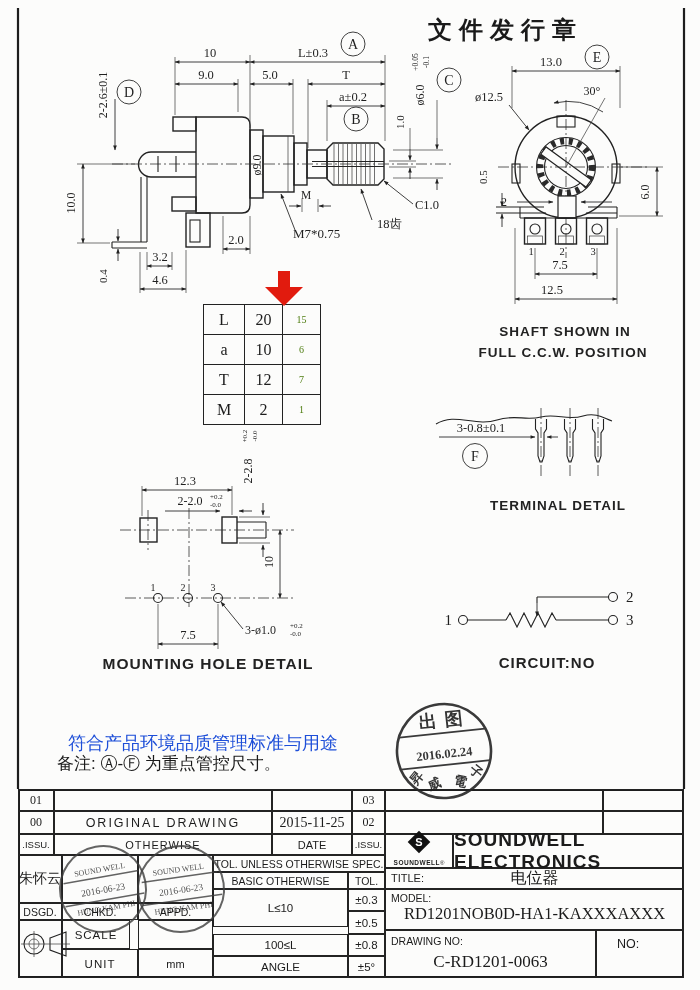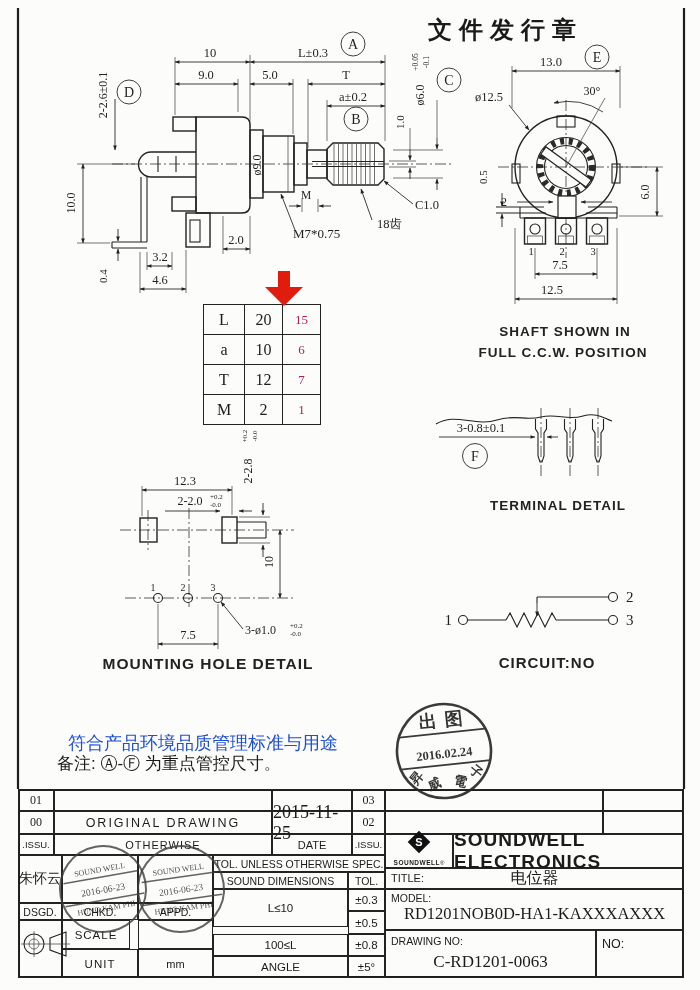--- a/index.html
+++ b/index.html
@@ -10,28 +10,28 @@
   .o{stroke:#222;stroke-width:1.4;fill:none;}
   .o2{stroke:#222;stroke-width:1.1;fill:none;}
   .d{stroke:#2b2b2b;stroke-width:.9;fill:none;}
   .e{stroke:#3a3a3a;stroke-width:.7;fill:none;}
   .cl{stroke:#333;stroke-width:.8;fill:none;stroke-dasharray:11 3 2 3;}
   .hatch{stroke:#333;stroke-width:.7;}
   .cap{font-family:"Liberation Sans",sans-serif;font-weight:700;letter-spacing:1px;fill:#222;}
   .dim{font-size:12.5px;}
   .cell{position:absolute;box-sizing:border-box;border:1px solid #232323;display:flex;
         align-items:center;justify-content:center;background:transparent;color:#1b1b1b;}
-  .lab{justify-content:flex-start;padding-left:5px;}
+  .lab{justify-content:flex-start;padding-left:20px;}
   .serif{font-family:"Liberation Serif",serif;}
   .tbl-outer{position:absolute;left:18px;top:789px;width:666px;height:189px;border:2px solid #1d1d1d;box-sizing:border-box;}
   table.param{position:absolute;left:203px;top:304px;border-collapse:collapse;}
   table.param td{border:1.4px solid #222;text-align:center;font-family:"Liberation Serif",serif;
                  width:35px;height:27px;font-size:16px;}
   table.param td.c1{width:38px;}
-  table.param td.c3{width:35px;font-size:13px;color:#be185d;}
+  table.param td.c3{width:35px;font-size:10px;color:#4d7c0f;}
   .note1{position:absolute;left:68px;top:731px;font-size:18px;color:#1d4ed8;}
   .note2{position:absolute;left:57px;top:752px;font-size:17px;color:#1a1a1a;}
   .docstamp{position:absolute;left:428px;top:14px;font-size:24px;font-weight:700;letter-spacing:7px;
             color:#1a1a1a;font-family:"Liberation Serif",serif;}
 </style>
 </head>
 <body>
 
 <div class="page">
 
@@ -69,21 +69,21 @@
 
   <div class="cell serif" style="left:18px;top:789px;width:36px;height:22px;font-size:12px">01</div>
   <div class="cell" style="left:54px;top:789px;width:218px;height:22px"></div>
   <div class="cell" style="left:272px;top:789px;width:80px;height:22px"></div>
   <div class="cell serif" style="left:352px;top:789px;width:33px;height:22px;font-size:12px">03</div>
   <div class="cell" style="left:385px;top:789px;width:218px;height:22px"></div>
   <div class="cell" style="left:603px;top:789px;width:81px;height:22px"></div>
 
   <div class="cell serif" style="left:18px;top:811px;width:36px;height:23px;font-size:12px">00</div>
   <div class="cell" style="left:54px;top:811px;width:218px;height:23px;font-size:12.5px;letter-spacing:2px">ORIGINAL DRAWING</div>
-  <div class="cell serif" style="left:272px;top:811px;width:80px;height:23px;font-size:18px">2015-11-25</div>
+  <div class="cell serif" style="left:272px;top:811px;width:80px;height:23px;font-size:14px">2015-11-25</div>
   <div class="cell serif" style="left:352px;top:811px;width:33px;height:23px;font-size:12px">02</div>
   <div class="cell" style="left:385px;top:811px;width:218px;height:23px"></div>
   <div class="cell" style="left:603px;top:811px;width:81px;height:23px"></div>
 
   <div class="cell" style="left:18px;top:834px;width:36px;height:21px;font-size:9.5px">.ISSU.</div>
   <div class="cell" style="left:54px;top:834px;width:218px;height:21px;font-size:11px;letter-spacing:1px">OTHERWISE</div>
   <div class="cell" style="left:272px;top:834px;width:80px;height:21px;font-size:11px">DATE</div>
   <div class="cell" style="left:352px;top:834px;width:33px;height:21px;font-size:9.5px">.ISSU.</div>
 
   <div class="cell" style="left:18px;top:855px;width:44px;height:48px;font-size:14px">朱怀云</div>
@@ -92,21 +92,21 @@
   <div class="cell" style="left:18px;top:903px;width:44px;height:17px;font-size:10.5px">DSGD.</div>
   <div class="cell" style="left:62px;top:903px;width:76px;height:17px;font-size:10.5px">CHKD.</div>
   <div class="cell" style="left:138px;top:903px;width:75px;height:17px;font-size:10.5px">APPD.</div>
   <div class="cell" style="left:18px;top:920px;width:44px;height:58px"></div>
   <div class="cell" style="left:62px;top:920px;width:68px;height:29px;font-size:11.5px;letter-spacing:1px">SCALE</div>
   <div class="cell" style="left:138px;top:920px;width:75px;height:29px"></div>
   <div class="cell" style="left:62px;top:949px;width:76px;height:29px;font-size:11.5px;letter-spacing:1px">UNIT</div>
   <div class="cell" style="left:138px;top:949px;width:75px;height:29px;font-size:11px">mm</div>
 
   <div class="cell" style="left:213px;top:855px;width:172px;height:17px;font-size:10.5px">TOL. UNLESS OTHERWISE SPEC.</div>
-  <div class="cell" style="left:213px;top:872px;width:135px;height:17px;font-size:10.5px">SOUND DIMENSIONS</div>
+  <div class="cell" style="left:213px;top:872px;width:135px;height:17px;font-size:10.5px">BASIC OTHERWISE</div>
   <div class="cell" style="left:348px;top:872px;width:37px;height:17px;font-size:10.5px">TOL.</div>
   <div class="cell" style="left:213px;top:889px;width:135px;height:38px;font-size:11.5px">L≤10</div>
   <div class="cell" style="left:348px;top:889px;width:37px;height:22px;font-size:11.5px">±0.3</div>
   <div class="cell" style="left:348px;top:911px;width:37px;height:23px;font-size:11.5px">±0.5</div>
   <div class="cell" style="left:213px;top:934px;width:135px;height:22px;font-size:11.5px">100≤L</div>
   <div class="cell" style="left:348px;top:934px;width:37px;height:22px;font-size:11.5px">±0.8</div>
   <div class="cell" style="left:213px;top:956px;width:135px;height:22px;font-size:11.5px">ANGLE</div>
   <div class="cell" style="left:348px;top:956px;width:37px;height:22px;font-size:11.5px">±5°</div>
 
   <div class="cell" style="left:385px;top:834px;width:68px;height:34px">

